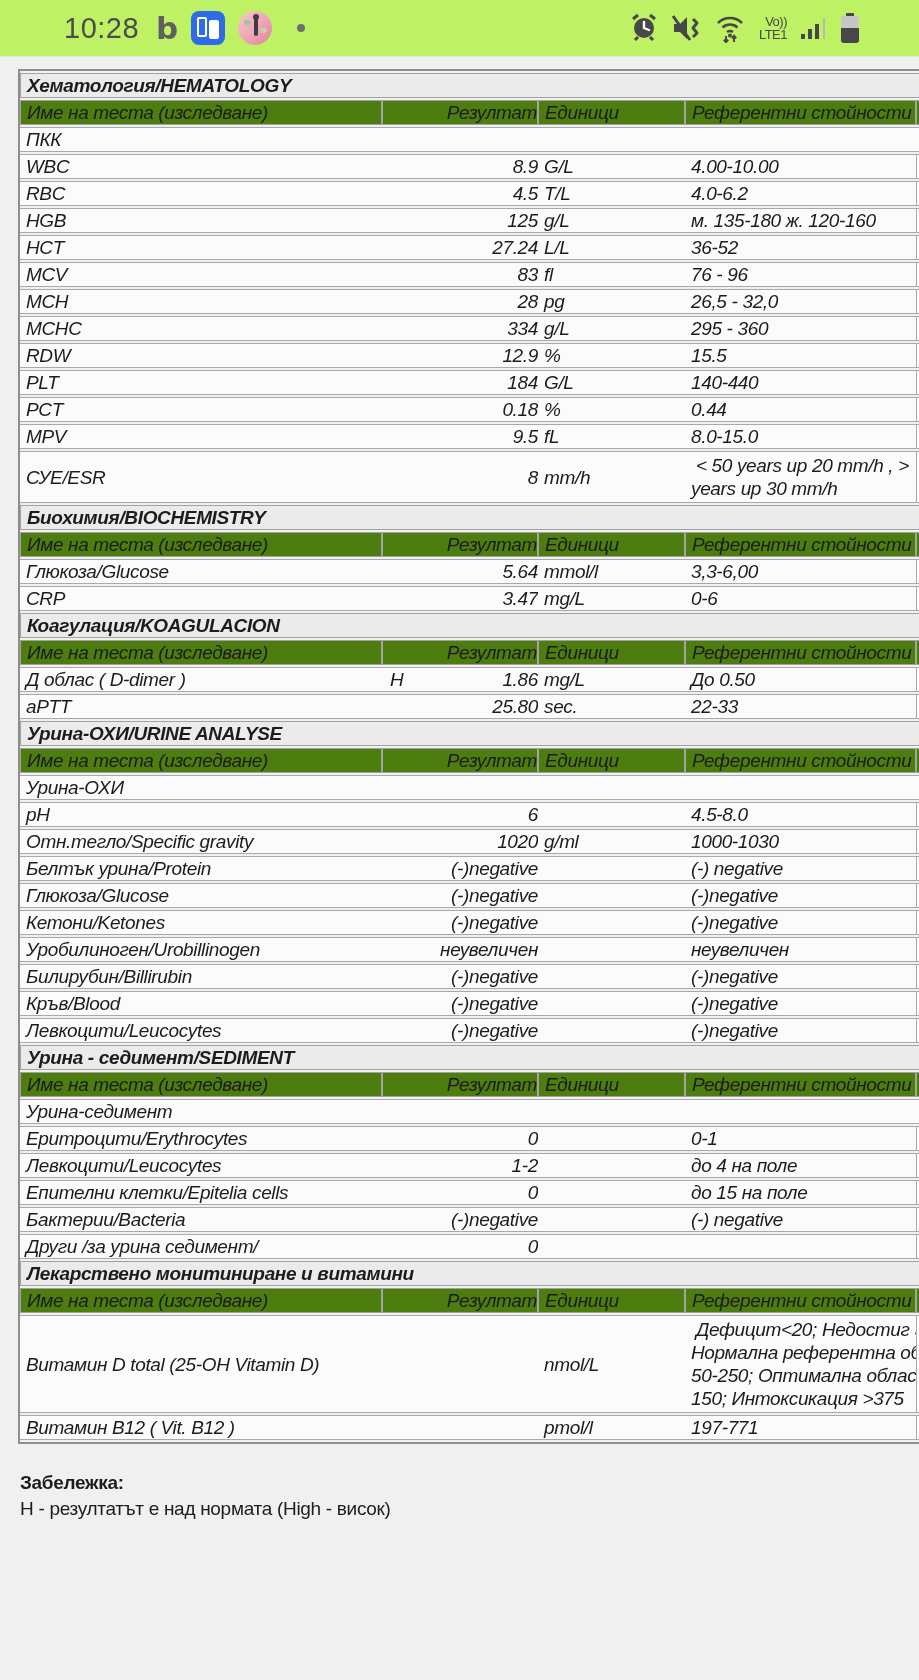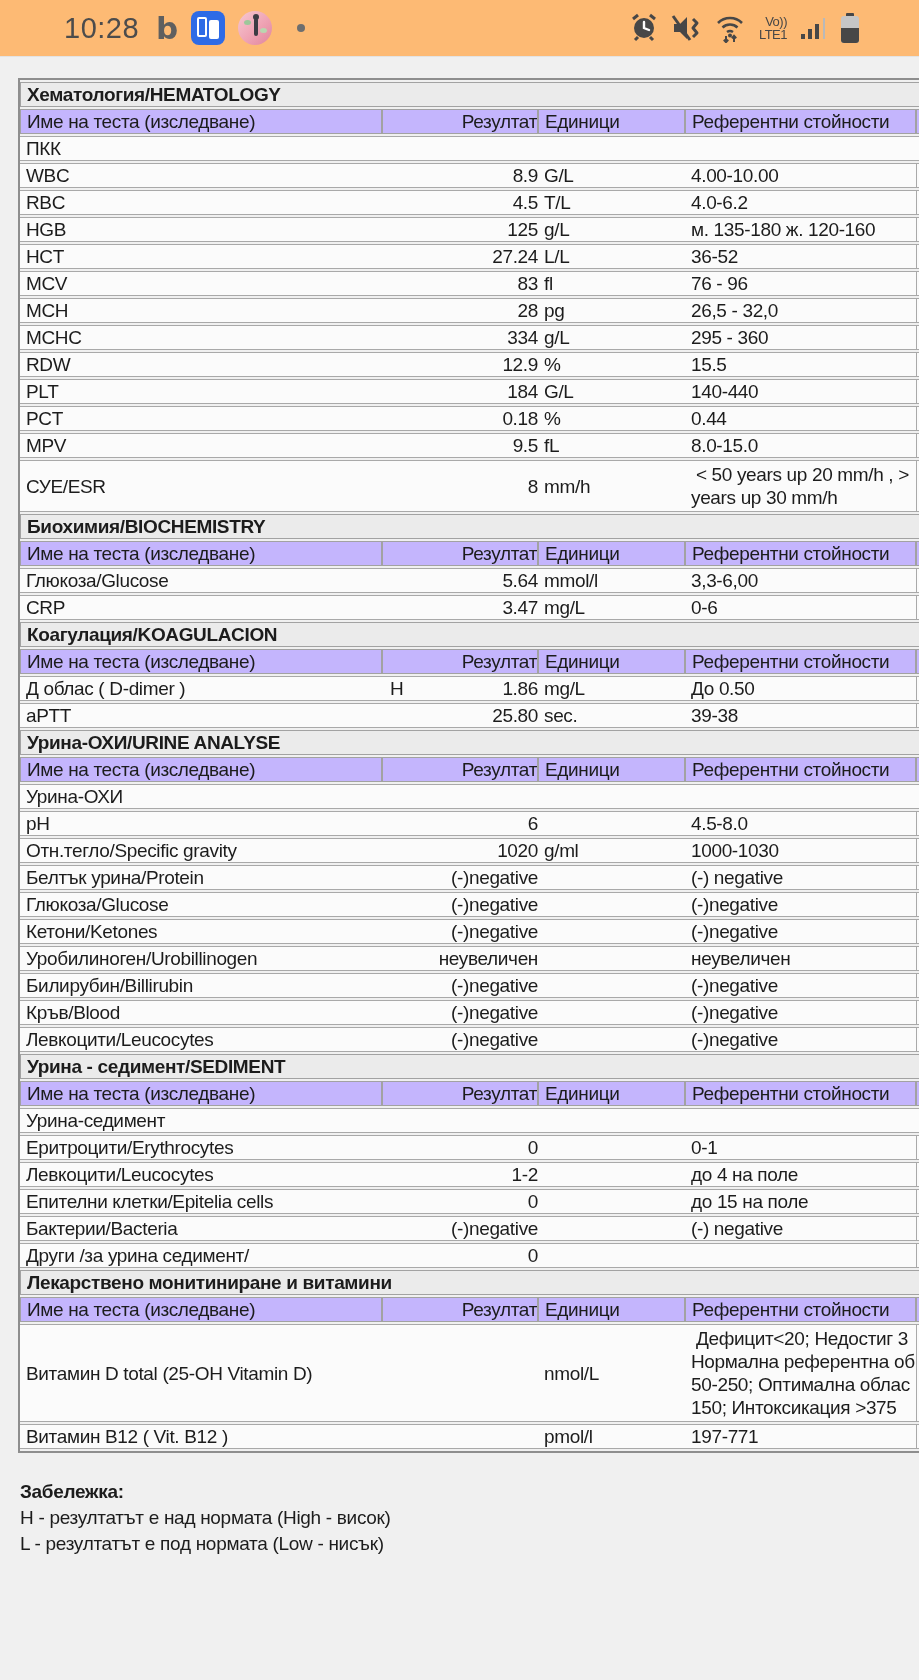--- a/index.html
+++ b/index.html
@@ -4,21 +4,21 @@
 <style>
   * { margin:0; padding:0; box-sizing:border-box; }
   html,body { background:#555; }
   .screen {
     position:relative; width:919px; height:1680px; overflow:hidden;
     background:#f0f0f0; font-family:"Liberation Sans", sans-serif; color:#1c1c1c;
     margin:0 auto;
   }
   
   .statusbar {
-    height:57px; background:#fdba74; display:flex; align-items:center;
+    height:57px; background:#bef264; display:flex; align-items:center;
     justify-content:space-between; padding:0 58px 0 64px; border-bottom:1px solid #e3e3e3;
   }
   .sb-left { display:flex; align-items:center; gap:13px; }
   .sb-time { font-size:29px; color:#4c4c4c; letter-spacing:0.5px; }
   .b-logo { font-size:31px; font-weight:bold; color:#5f5f5f; font-family:"DejaVu Sans", sans-serif; margin-left:4px; }
   .app-blue {
     width:34px; height:34px; border-radius:8px; background:#2e6be6;
     display:flex; align-items:center; justify-content:center; position:relative;
   }
   .app-blue .ph1 { position:absolute; left:6px; top:6px; width:10px; height:20px; border:2px solid #fff; border-radius:2px; background:transparent; }
@@ -32,36 +32,36 @@
   .app-pink .fig-head { position:absolute; left:15px; top:3px; width:6px; height:6px; background:#3c3c44; border-radius:50%; }
   .app-pink .leaf1 { position:absolute; left:6px; top:9px; width:7px; height:5px; background:#9cc79a; border-radius:50%; }
   .app-pink .leaf2 { position:absolute; left:22px; top:17px; width:7px; height:5px; background:#b9d6b0; border-radius:50%; }
   .sb-dot { width:8px; height:8px; border-radius:50%; background:#6e6e6e; margin-left:12px; }
   .sb-right { display:flex; align-items:center; gap:12px; }
   .volte { font-size:13px; line-height:13px; color:#474747; text-align:right; letter-spacing:-0.5px; }
   .icon-svg { display:block; }
   
   .branch { font-size:19px; color:#2b2b2b; margin:1px 0 0 20px; letter-spacing:-0.3px; }
   
-  .table-wrap { margin-top:21px; }
+  .table-wrap { margin-top:12px;font-style:italic; }
   table.results {
     border-collapse:separate; border-spacing:0 2px; table-layout:fixed;
     width:980px; margin-left:18px; background:#f0f0f0;
     border:2px solid #8e8e8e;
   }
   table.results td {
     font-size:19px; letter-spacing:-0.35px; color:#1c1c1c;
     height:23px; line-height:23px; padding:0 0 0 6px; overflow:hidden;
     vertical-align:middle;
   }
   tr.section-row td {
     background:#ebebeb; font-weight:bold; border:1px solid #a2a2a2; height:24px;
   }
   tr.colhead-row td {
-    background:#c4b5fd; border:1px solid #a2a2a2; height:24px;
+    background:#4d7c0f; border:1px solid #a2a2a2; height:24px;
   }
   tr.colhead-row td.c-result { text-align:right; padding-right:0; }
   tr.data-row td {
     background:#fbfbfb; border-top:1px solid #a9a9a9; border-bottom:1px solid #a9a9a9;
   }
   tr.data-row td.sliver { border-left:1px solid #a9a9a9; }
   td.c-name.indent { }
   td.c-result { text-align:right; padding-right:18px; position:relative; }
   td.c-result .flag { position:absolute; left:8px; top:0; }
   td.c-units { padding-left:9px; }
@@ -297,21 +297,21 @@
             <td class="c-name">Д облас ( D-dimer )</td>
             <td class="c-result"><span class="flag">H</span>1.86</td>
             <td class="c-units">mg/L</td>
             <td class="c-ref">До 0.50</td>
             <td class="sliver"></td>
           </tr>
           <tr class="data-row">
             <td class="c-name">aPTT</td>
             <td class="c-result">25.80</td>
             <td class="c-units">sec.</td>
-            <td class="c-ref">39-38</td>
+            <td class="c-ref">22-33</td>
             <td class="sliver"></td>
           </tr>
           <tr class="section-row">
             <td colspan="5">Урина-ОХИ/URINE ANALYSE</td>
           </tr>
           <tr class="colhead-row">
             <td class="c-name">Име на теста (изследване)</td>
             <td class="c-result">Резултат</td>
             <td class="c-units">Единици</td>
             <td class="c-ref">Референтни стойности</td>
@@ -458,21 +458,20 @@
             <td class="c-ref">197-771</td>
             <td class="sliver"></td>
           </tr>
         </tbody>
     </table>
   </div>
 
   <div class="notes">
     <div class="nt">Забележка:</div>
     <div>H - резултатът е над нормата (High - висок)</div>
-    <div>L - резултатът е под нормата (Low - нисък)</div>
   </div>
 
   <div class="warning">
     
     
   </div>
 
 </div>
 
 </body></html>

